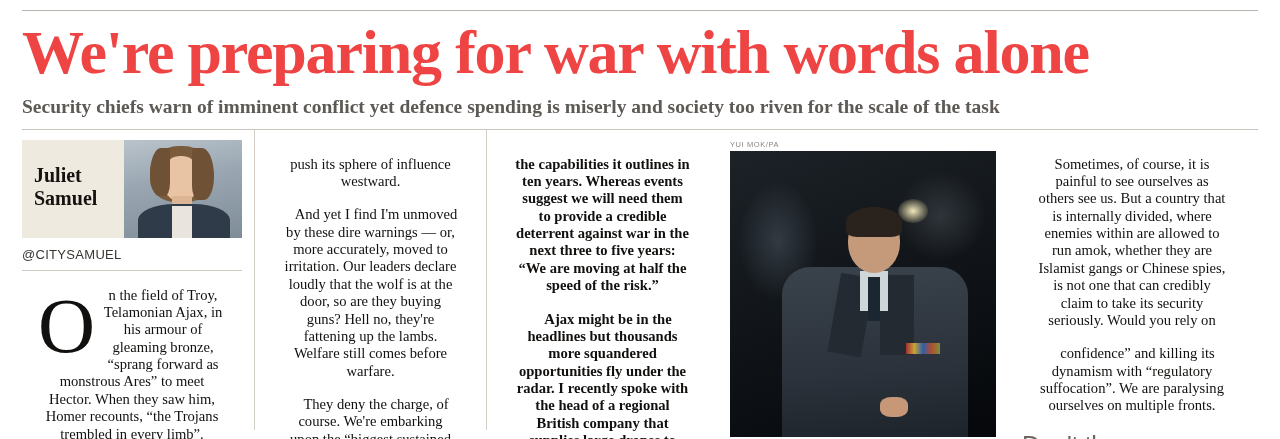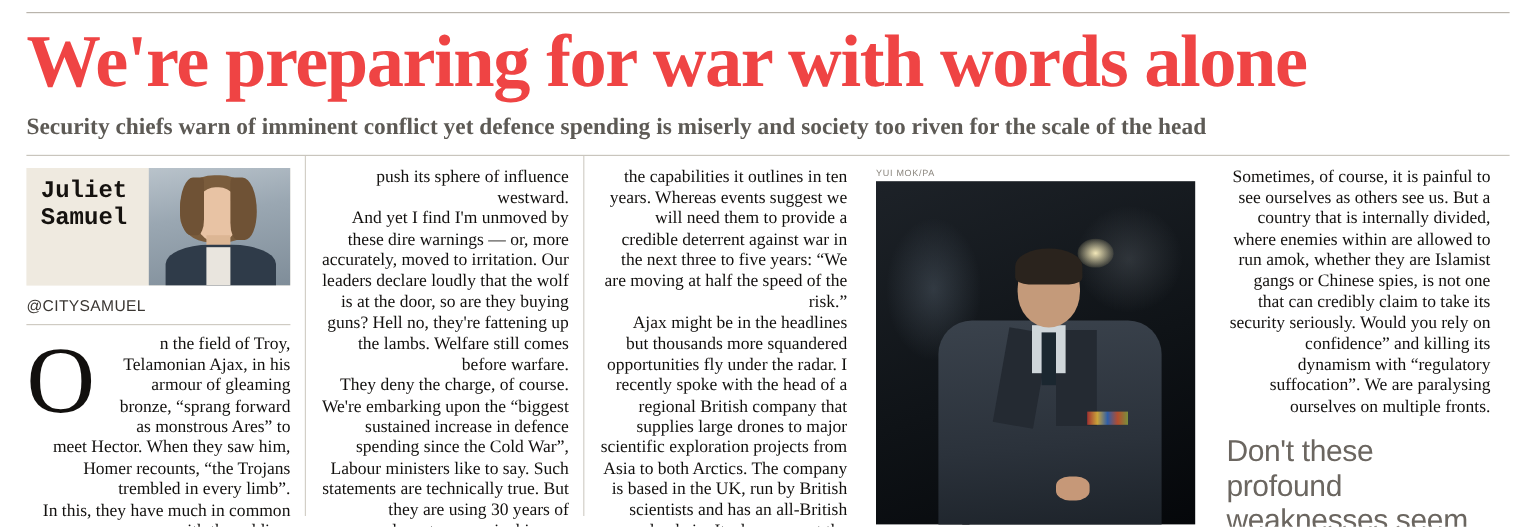--- a/index.html
+++ b/index.html
@@ -54,38 +54,38 @@
   }
   .col {
     position: relative;
     padding-top: 10px;
   }
   .col-divider {
     border-left: 1px solid #d3cfc7;
   }
   .col1 { width: 232px; padding-right: 12px; }
   .col2 { width: 232px; padding-left: 12px; padding-right: 12px; }
-  .col3 { width: 232px; padding-left: 12px; padding-right: 12px; }
+  .col3 { width: 232px; padding-left: 12px; padding-right: 12px; font-weight: bold; }
   .col4 { width: 292px; padding-left: 12px; padding-right: 14px; }
   .col5 { width: 232px; padding-left: 12px; }
 
   
   .byline-box {
     background: #efeae0;
     height: 98px;
     position: relative;
     overflow: hidden;
     display: flex;
   }
   .byline-name {
-    font-family: Liberation Mono, monospace;
+    font-family: Liberation Serif, serif;
     font-weight: bold;
     font-size: 20px;
     line-height: 1.15;
-    padding: 8px 0 0 12px;
+    padding: 24px 0 0 12px;
     width: 110px;
     color: #15120f;
   }
   .byline-photo {
     position: absolute;
     right: 0; top: 0;
     width: 118px; height: 98px;
     background: linear-gradient(170deg, #b9c3cb 0%, #9aa7b2 40%, #7f8d99 100%);
     overflow: hidden;
   }
@@ -134,24 +134,24 @@
   .handle {
     font-family: "Liberation Sans", sans-serif;
     font-size: 13px;
     letter-spacing: 0.3px;
     color: #3a3632;
     padding: 9px 0 8px 0;
     border-bottom: 1px solid #cfcbc3;
     margin-bottom: 8px;
   }
   p {
-    margin: 0;
+    margin: 16px;
     font-size: 14.6px;
     line-height: 1.19;
-    text-align: right;
+    text-align: center;
     hyphens: auto;
   }
   p + p { text-indent: 11px; }
   .dropcap-para {
     position: relative;
     min-height: 96px;
   }
   .dropcap {
     float: left;
     font-family: "Liberation Serif", serif;
@@ -271,21 +271,21 @@
 </style>
 </head>
 <body>
 
 <div class="page">
 
   <div class="top-rule"></div>
 
   <h1 class="headline">We're preparing for war with words alone</h1>
 
-  <div class="standfirst">Security chiefs warn of imminent conflict yet defence spending is miserly and society too riven for the scale of the head</div>
+  <div class="standfirst">Security chiefs warn of imminent conflict yet defence spending is miserly and society too riven for the scale of the task</div>
 
   <div class="rule-under-standfirst"></div>
 
   <div class="columns">
 
     <div class="col col1">
       <div class="byline-box">
         <div class="byline-name">
           <div>Juliet</div>
           <div>Samuel</div>

